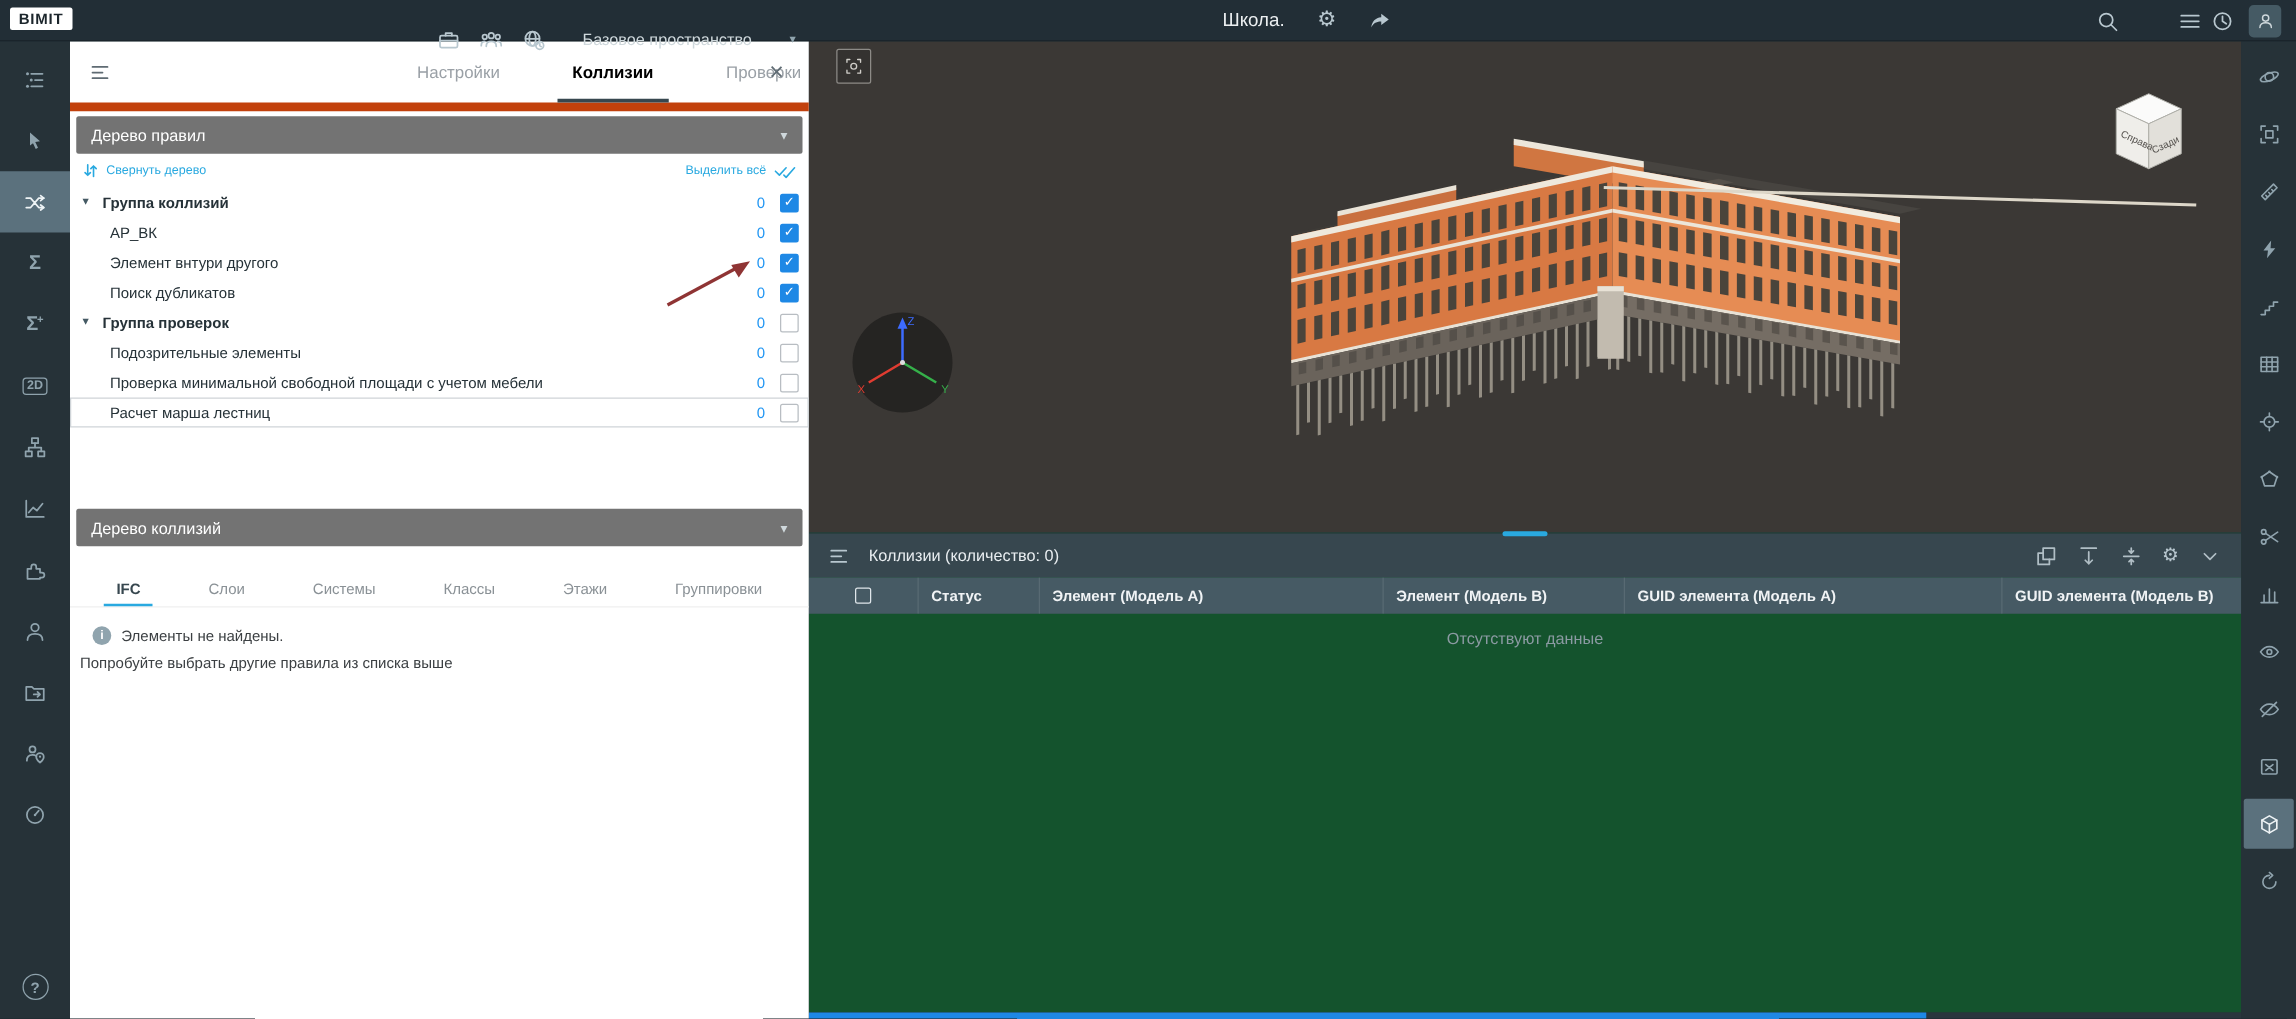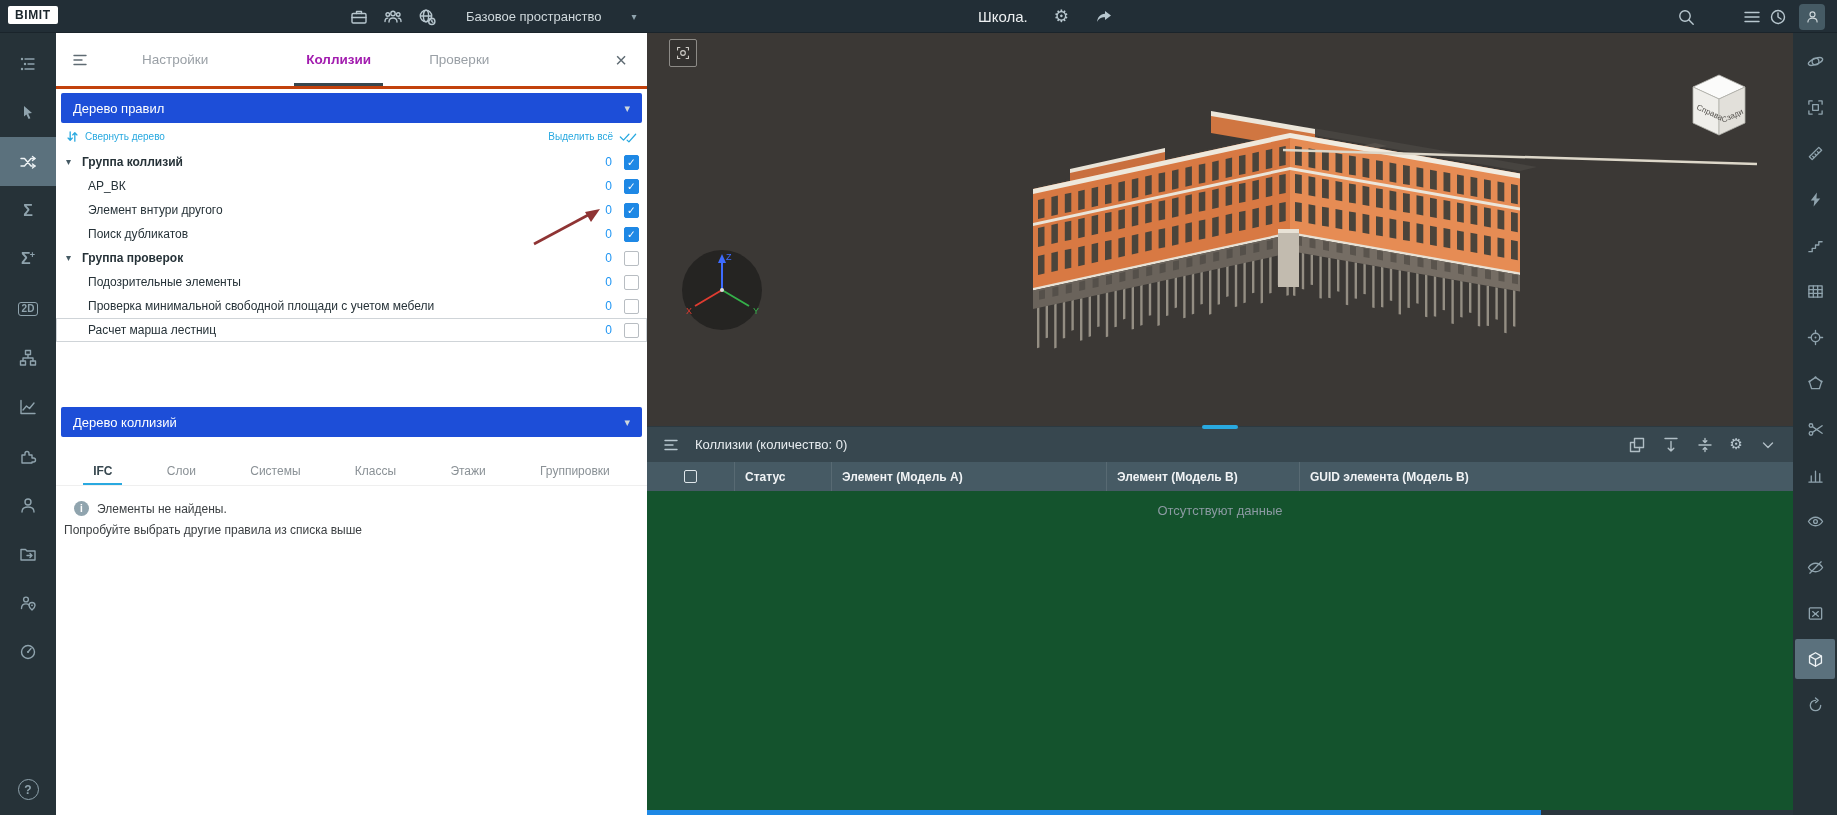--- a/index.html
+++ b/index.html
@@ -9,21 +9,21 @@
 
   
   .ic{width:18px;height:18px;display:block;}
   .ic path,.ic circle,.ic rect,.ic ellipse,.ic line,.ic polyline{fill:none;stroke:currentColor;stroke-width:1.4;stroke-linecap:round;stroke-linejoin:round;}
   .ic .fill{fill:currentColor;stroke:none;}
   .sym{font-family:"DejaVu Sans",sans-serif;line-height:1;}
 
   
   .topbar{position:absolute;left:0;top:0;width:100%;height:33px;background:#222e36;border-bottom:1px solid #1a242b;z-index:30;}
   .logo{position:absolute;left:8px;top:6px;background:#ffffff;color:#1c262c;font-weight:bold;font-size:12px;padding:2px 7px;border-radius:2px;letter-spacing:.6px;}
-  .tb-left{position:absolute;left:350px;top:0;height:33px;display:flex;align-items:center;gap:16px;color:#b8c7cf;}
+  .tb-left{position:absolute;left:350px;top:15px;height:33px;display:flex;align-items:center;gap:16px;color:#b8c7cf;}
   .ws{display:flex;align-items:center;gap:30px;margin-left:14px;color:#cfd8dc;font-size:13px;cursor:pointer;}
   .caret{font-size:10px;color:#90a4ae;}
   .tb-center{position:absolute;left:978px;top:0;height:33px;display:flex;align-items:center;gap:26px;color:#b8c7cf;}
   .proj-title{color:#eceff1;font-size:15px;}
   .tb-right{position:absolute;right:12px;top:0;height:33px;display:flex;align-items:center;color:#b8c7cf;}
   .gear{font-size:17px;color:#b8c7cf;cursor:pointer;}
   .tbtn{background:none;border:none;color:#b8c7cf;padding:0;cursor:pointer;display:flex;align-items:center;}
   .avatar-box{width:26px;height:26px;border-radius:4px;background:#455a64;display:flex;align-items:center;justify-content:center;color:#cfd8dc;margin-left:12px;}
 
   
@@ -37,28 +37,28 @@
   .qmark{width:21px;height:21px;border:1.7px solid #8fa3ad;border-radius:50%;font-size:12px;font-weight:bold;display:flex;align-items:center;justify-content:center;color:#8fa3ad;margin-bottom:14px;}
 
   
   .right-strip{position:absolute;right:0;top:33px;width:44px;height:782px;background:#263238;display:flex;flex-direction:column;align-items:center;padding-top:8px;gap:6px;z-index:20;}
   .rs-btn{width:40px;height:40px;display:flex;align-items:center;justify-content:center;background:none;border:none;color:#8fa3ad;cursor:pointer;border-radius:2px;}
   .rs-btn.active{background:#5b717d;color:#eef3f5;}
   .rs-btn .ic{width:17px;height:17px;}
 
   
   .left-panel{position:absolute;left:56px;top:33px;width:591px;height:782px;background:#fff;z-index:10;}
-  .panel-tabs{position:relative;height:56px;border-bottom:3px solid #c2410c;display:flex;align-items:center;}
+  .panel-tabs{position:relative;height:56px;border-bottom:7px solid #c2410c;display:flex;align-items:center;justify-content:flex-end;}
   .pt-menu{position:absolute;left:16px;color:#5f6b73;background:none;border:none;padding:0;cursor:pointer;}
   .tabs{display:flex;margin-left:80px;gap:46px;height:100%;align-items:center;}
   .tab{position:relative;font-size:13.5px;color:#9aa0a6;height:100%;display:flex;align-items:center;cursor:pointer;white-space:nowrap;background:none;border:none;}
-  .tab.active{color:#a21caf;font-weight:bold;margin-left:40px;}
+  .tab.active{color:#000000;font-weight:bold;}
   .tab.active::after{content:"";position:absolute;left:-6px;right:-6px;bottom:0;height:3px;background:#37474f;}
   .pt-close{position:absolute;right:14px;color:#5f6b73;font-size:20px;background:none;border:none;cursor:pointer;line-height:1;}
-  .sec-header{margin:4px 5px 0;height:30px;background:#1d4ed8;border-radius:2px;color:#fff;display:flex;align-items:center;padding:0 12px;font-size:13px;cursor:pointer;}
+  .sec-header{margin:4px 5px 0;height:30px;background:#737373;border-radius:2px;color:#fff;display:flex;align-items:center;padding:0 12px;font-size:13px;cursor:pointer;}
   .sec-header .chev{margin-left:auto;font-size:11px;color:#cfd8dc;}
   .tree-toolbar{height:27px;display:flex;align-items:center;padding:0 10px;font-size:10px;color:#29a9e0;}
   .tlink{display:flex;align-items:center;gap:6px;cursor:pointer;}
   .tlink.right{margin-left:auto;}
   .trow{height:24px;display:flex;align-items:center;padding:0 8px 0 10px;font-size:12px;color:#263238;cursor:default;}
   .tchev{width:16px;font-size:10px;color:#455a64;cursor:pointer;}
   .trow.child{padding-left:32px;justify-content:center;}
   .trow-label{flex:1;white-space:nowrap;overflow:hidden;text-overflow:ellipsis;}
   .trow.group .trow-label{font-weight:bold;}
   .trow-count{color:#2196f3;margin-right:12px;min-width:10px;text-align:right;}
@@ -673,20 +673,21 @@
           </button>
         </div>
       </div>
       <div class="thead">
         <div class="th cbcell">
             <span class="hcb"></span>
           </div>
         <div class="th" style="width:97px">Статус</div>
         <div class="th" style="width:275px">Элемент (Модель А)</div>
         <div class="th" style="width:193px">Элемент (Модель B)</div>
+        <div class="th" style="width:302px">GUID элемента (Модель А)</div>
         <div class="th" style="flex:1;border-right:none">GUID элемента (Модель B)</div>
       </div>
       <div class="tbody">
         <div class="nodata">Отсутствуют данные</div>
       </div>
     </div>
 
     <div class="hscroll">
       <div class="hthumb"></div>
     </div>

